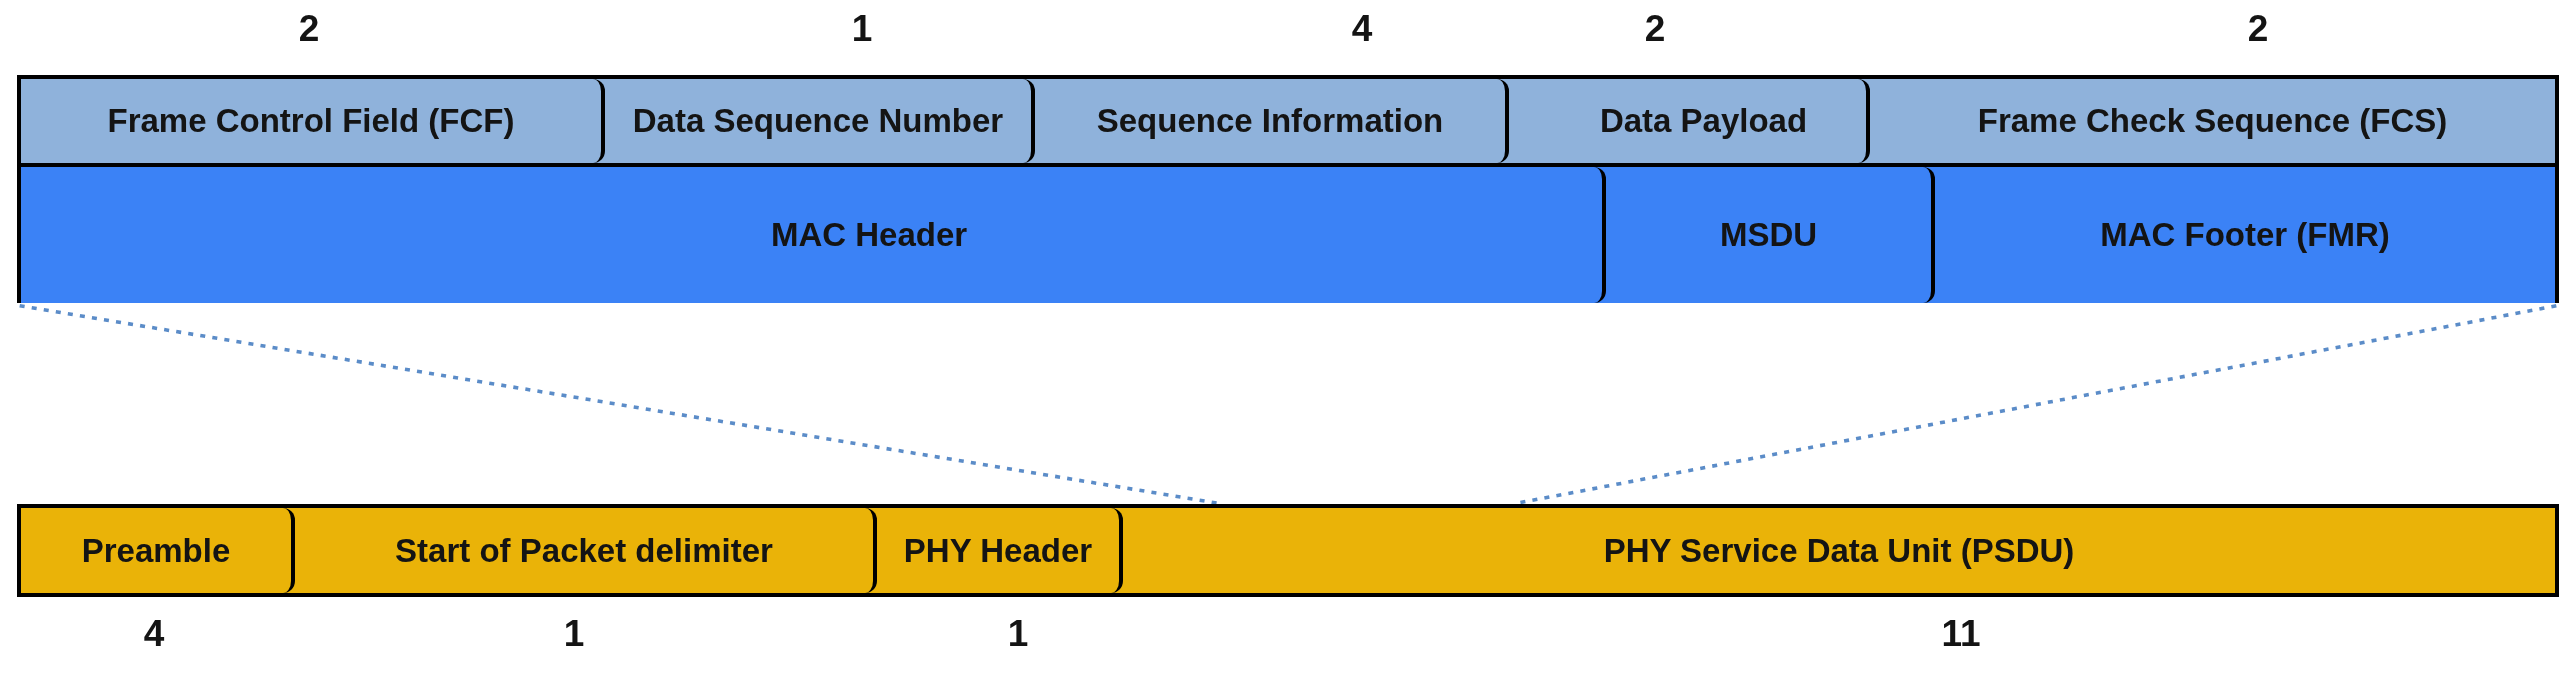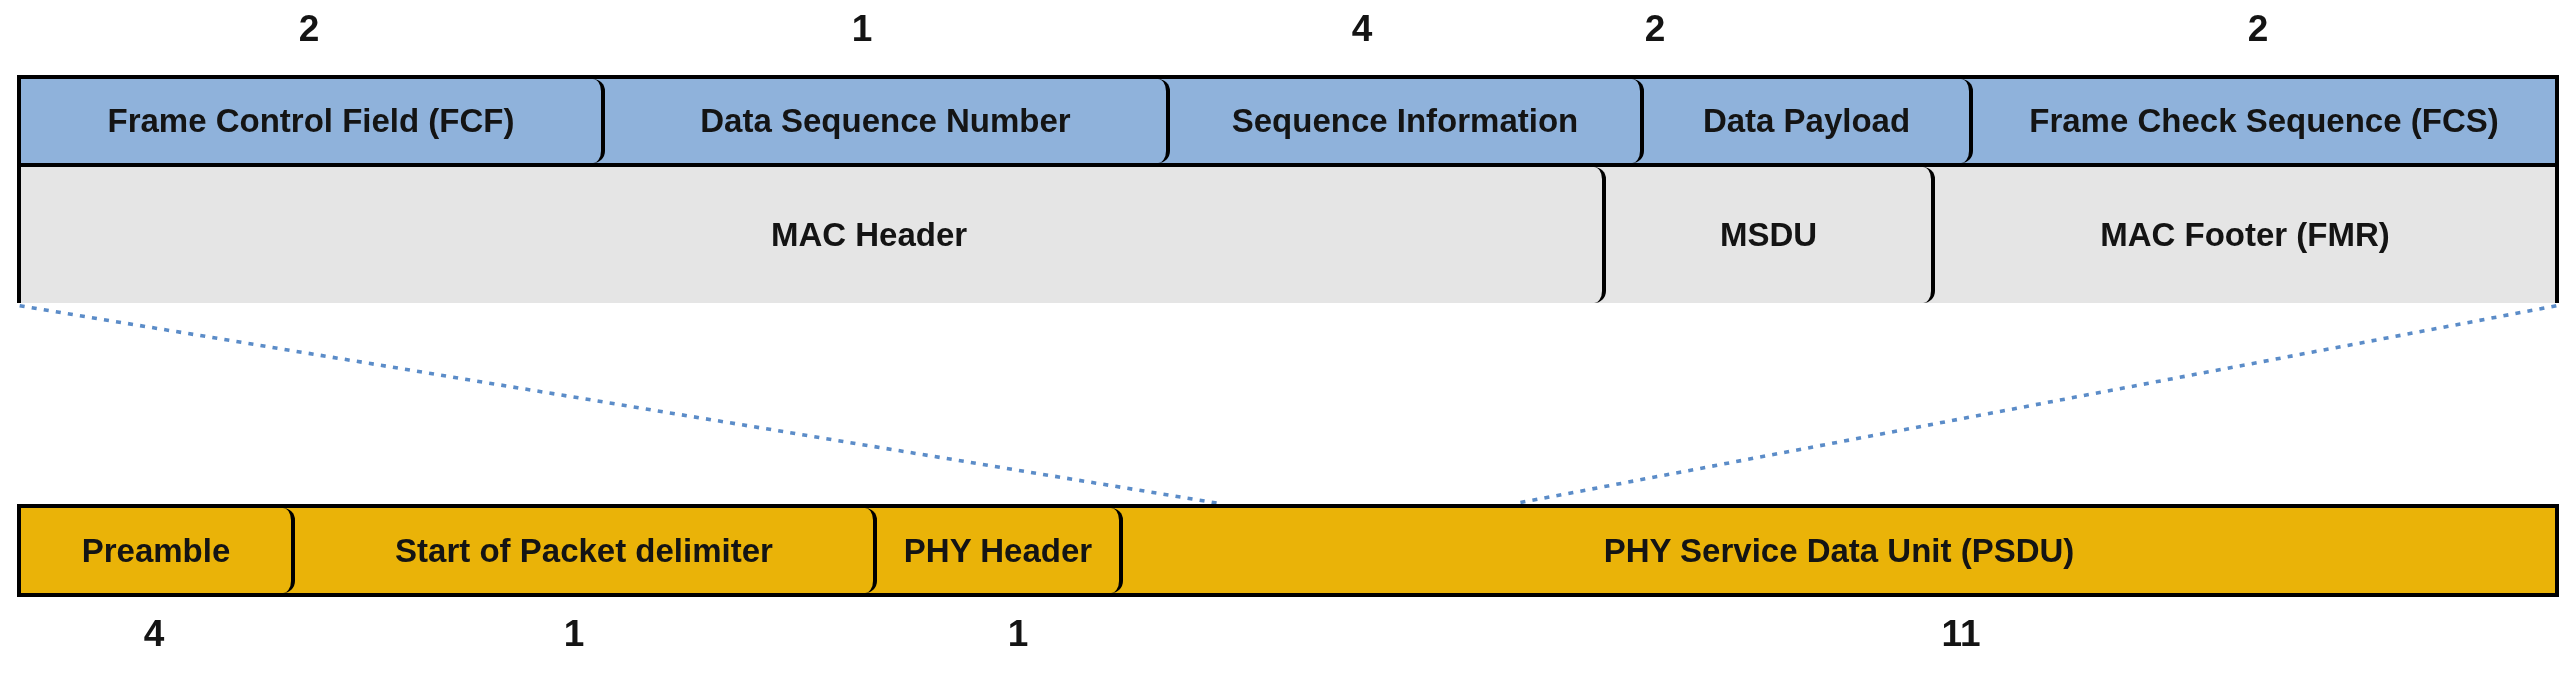--- a/index.html
+++ b/index.html
@@ -28,21 +28,21 @@
   }
   .mac-fields{
     top:75px;height:92px;
     border:4.3px solid #000;
     background:#8FB2DB;
   }
   .mac-groups{
     top:167px;height:136px;
     border-left:4.3px solid #000;
     border-right:4.3px solid #000;
-    background:#e5e5e5;
+    background:#3b82f6;
     justify-content:center;
   }
   .phy-fields{
     top:504px;height:93px;
     border:4.3px solid #000;
     background:#eab308;
   }
   .cell{
     box-sizing:border-box;
     display:flex;
@@ -66,23 +66,23 @@
 <div class="canvas">
 
   <span class="byte-num" style="left:309px;top:7.2px;">2</span>
   <span class="byte-num" style="left:862px;top:7.2px;">1</span>
   <span class="byte-num" style="left:1362px;top:7.2px;">4</span>
   <span class="byte-num" style="left:1655px;top:7.2px;">2</span>
   <span class="byte-num" style="left:2258px;top:7.2px;">2</span>
 
   <div class="frame-row mac-fields">
     <div class="cell div-r" style="width:584px;">Frame Control Field (FCF)</div>
-    <div class="cell div-r" style="width:565px;">Data Sequence Number</div>
+    <div class="cell div-r" style="width:430px;">Data Sequence Number</div>
     <div class="cell div-r" style="width:474px;">Sequence Information</div>
-    <div class="cell div-r" style="width:329px;">Data Payload</div>
+    <div class="cell div-r" style="width:329px;margin-left:32px;">Data Payload</div>
     <div class="cell" style="flex:1;">Frame Check Sequence (FCS)</div>
   </div>
 
   <div class="frame-row mac-groups">
     <div class="cell div-r" style="width:1585px;padding-left:115px;">MAC Header</div>
     <div class="cell div-r" style="width:329px;">MSDU</div>
     <div class="cell" style="flex:1;">MAC Footer (FMR)</div>
   </div>
 
   <svg class="connectors" width="2576" height="674" viewBox="0 0 3588 939">

